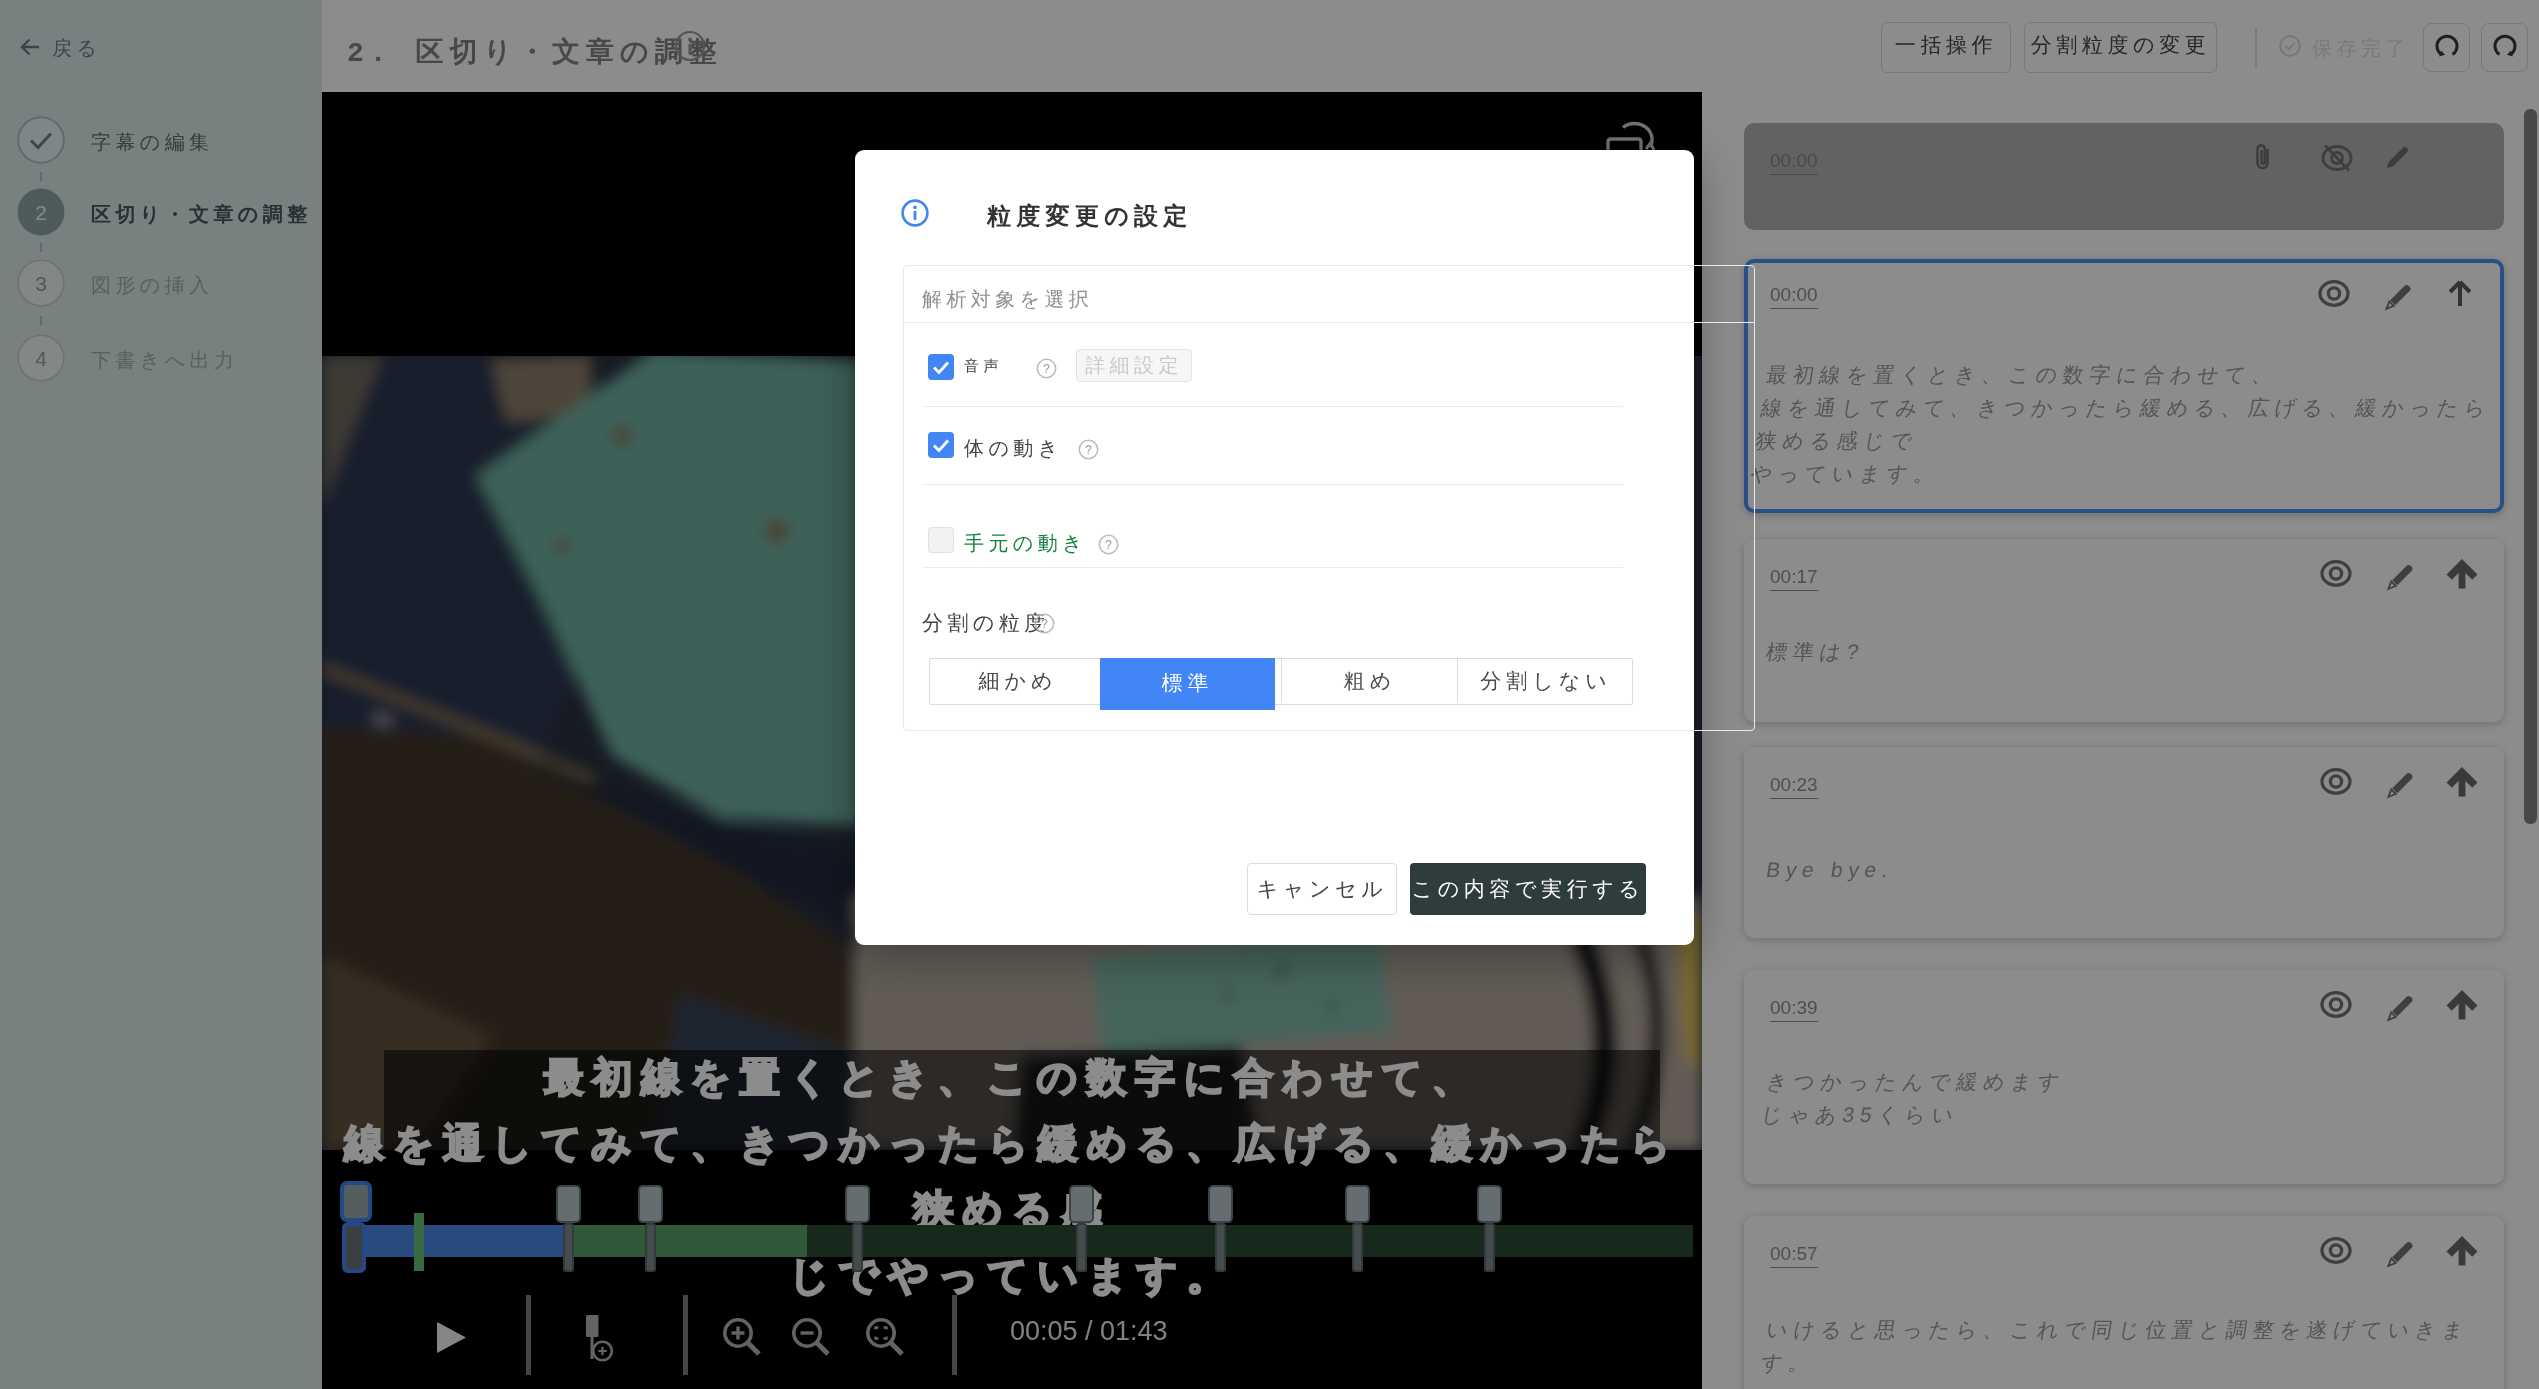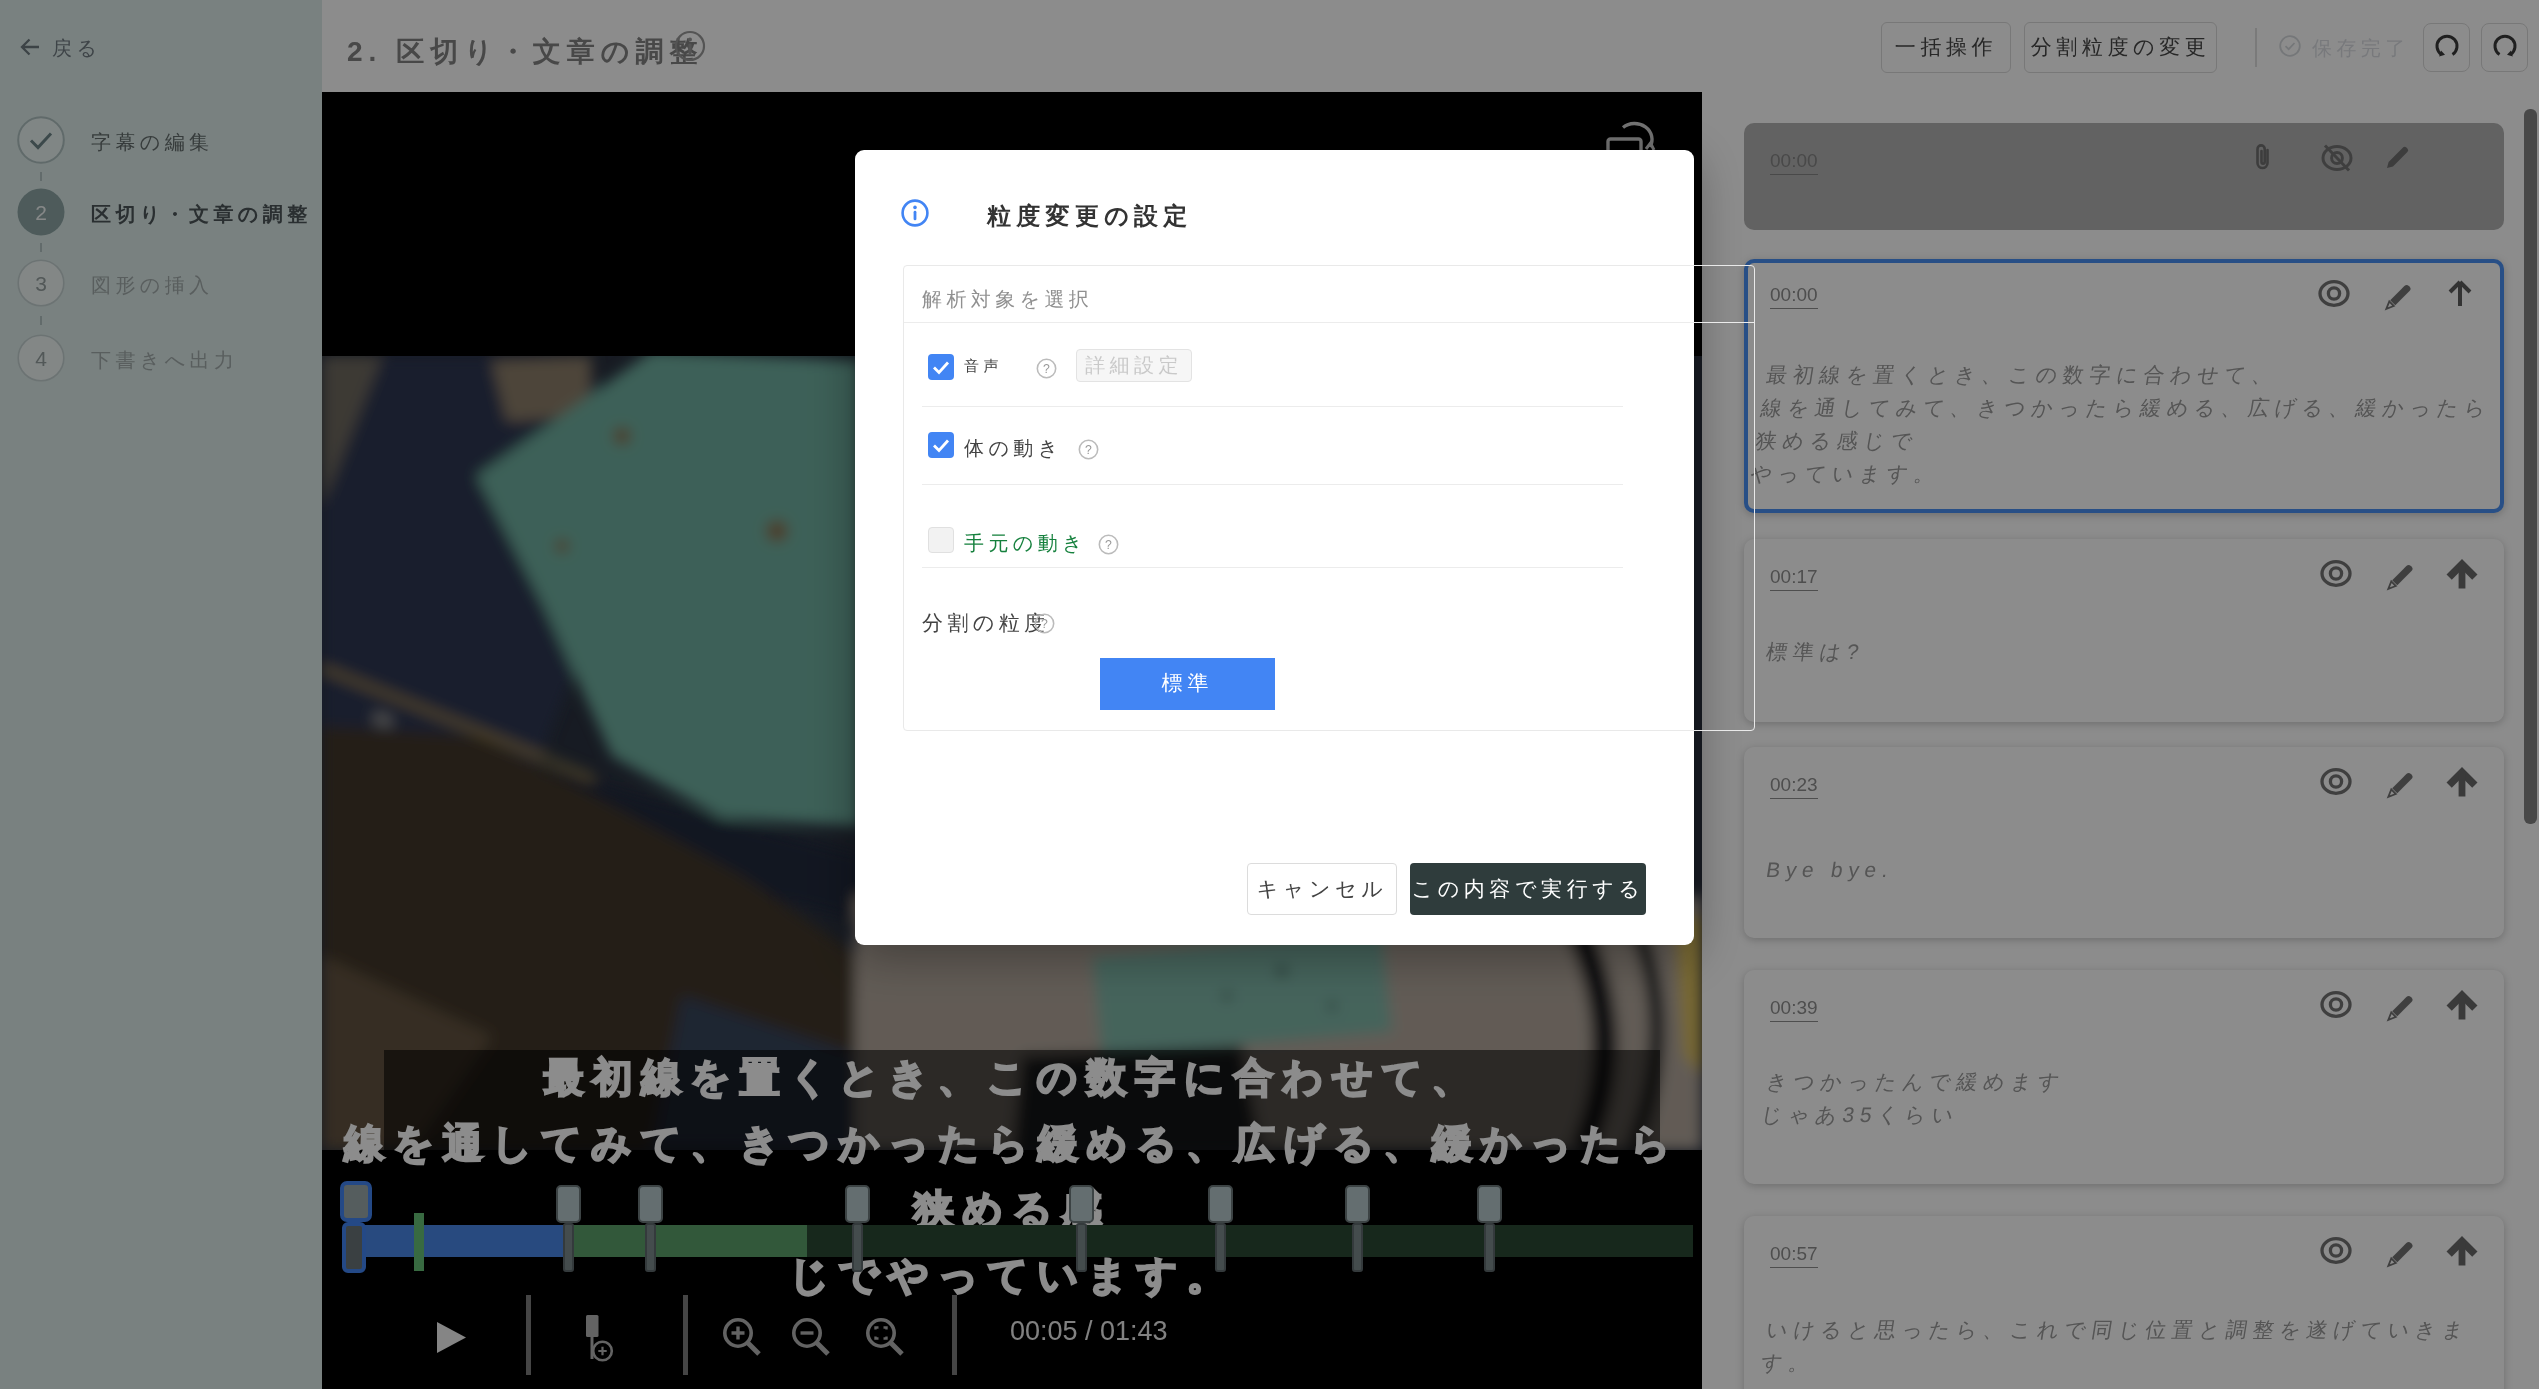--- a/index.html
+++ b/index.html
@@ -1,19 +1,19 @@
 <!DOCTYPE html>
 <html><head><meta charset="utf-8">
 <style>
   html,body{margin:0;padding:0;width:2539px;height:1389px;overflow:hidden;
     font-family:"Liberation Sans",sans-serif;}
   .abs{position:absolute;}
   #base{position:absolute;inset:0;background:#fff;}
   #sidebar{position:absolute;left:0;top:0;width:322px;height:1389px;background:#dcebe9;}
-  #topbar{position:absolute;left:322px;top:0;width:2217px;height:92px;background:#fff;}
+  #topbar{position:absolute;left:322px;top:0;width:2217px;height:92px;background:#fff;font-family:Liberation Mono, monospace;}
   #video{position:absolute;left:322px;top:92px;width:1380px;height:1297px;background:#000;overflow:hidden;}
   #panel{position:absolute;left:1702px;top:92px;width:837px;height:1297px;background:#fff;}
   #overlay{position:absolute;inset:0;background:rgba(0,0,0,0.45);z-index:10;}
   #modal{position:absolute;left:855px;top:150px;width:839px;height:795px;background:#fff;border-radius:9px;z-index:20;box-shadow:0 10px 50px rgba(0,0,0,0.35);}
   .card{position:absolute;left:1744px;width:760px;background:#fff;border-radius:10px;box-shadow:0 2px 8px rgba(0,0,0,0.22);}
   .time{position:absolute;left:26px;top:27px;font-size:19px;color:#8f8f8f;border-bottom:1px solid #8f8f8f;padding-bottom:2px;}
   .ctext{position:absolute;left:25px;font-size:21px;line-height:33px;letter-spacing:5.7px;font-style:normal;transform:skewX(-9deg);transform-origin:left top;color:#9b9b9b;}
   .cicons{position:absolute;right:25px;top:18px;font-size:0;}
   .cicons svg{margin-left:29px;vertical-align:middle;}
   .btn{position:absolute;box-sizing:border-box;border:1.5px solid #dadada;border-radius:6px;
@@ -317,17 +317,22 @@
     <svg class="qm abs" style="left:194px;top:268px;" viewBox="0 0 24 24">
         <circle cx="12" cy="12" r="10.5" fill="none" stroke="#bbb" stroke-width="1.8"></circle>
         <text x="12" y="17" text-anchor="middle" font-size="14" fill="#999">?</text>
       </svg>
     <div class="abs" style="left:18px;top:301px;width:701px;height:1px;background:#ececec;"></div>
     <div class="abs" style="left:18px;top:343px;font-size:21px;color:#434343;letter-spacing:4.4px;">分割の粒度</div>
     <svg class="qm abs" style="left:130px;top:347px;" viewBox="0 0 24 24">
         <circle cx="12" cy="12" r="10.5" fill="none" stroke="#bbb" stroke-width="1.8"></circle>
         <text x="12" y="17" text-anchor="middle" font-size="14" fill="#999">?</text>
       </svg>
+    <div class="abs" style="left:25px;top:392px;width:704px;height:47px;border:1.5px solid #dcdcdc;border-radius:2px;box-sizing:border-box;">
+      <div class="seg" style="left:0;">細かめ</div>
+      <div class="seg" style="left:351px;border-left:1px solid #dcdcdc;">粗め</div>
+      <div class="seg" style="left:527px;border-left:1px solid #dcdcdc;">分割しない</div>
+    </div>
     <div class="abs" style="left:196px;top:392px;width:175px;height:52px;background:#4285f4;color:#fff;font-size:21px;text-align:center;line-height:49px;letter-spacing:5px;">標準</div>
   </div>
   <div class="abs" style="left:392px;top:713px;width:150px;height:52px;border:1.5px solid #dcdcdc;border-radius:4px;box-sizing:border-box;font-size:21px;color:#434343;text-align:center;line-height:49px;letter-spacing:4.6px;">キャンセル</div>
   <div class="abs" style="left:555px;top:713px;width:236px;height:52px;background:#2f3c3c;border-radius:4px;font-size:21px;color:#fff;text-align:center;line-height:52px;letter-spacing:4.6px;">この内容で実行する</div>
 </div>
 
 </body></html>

